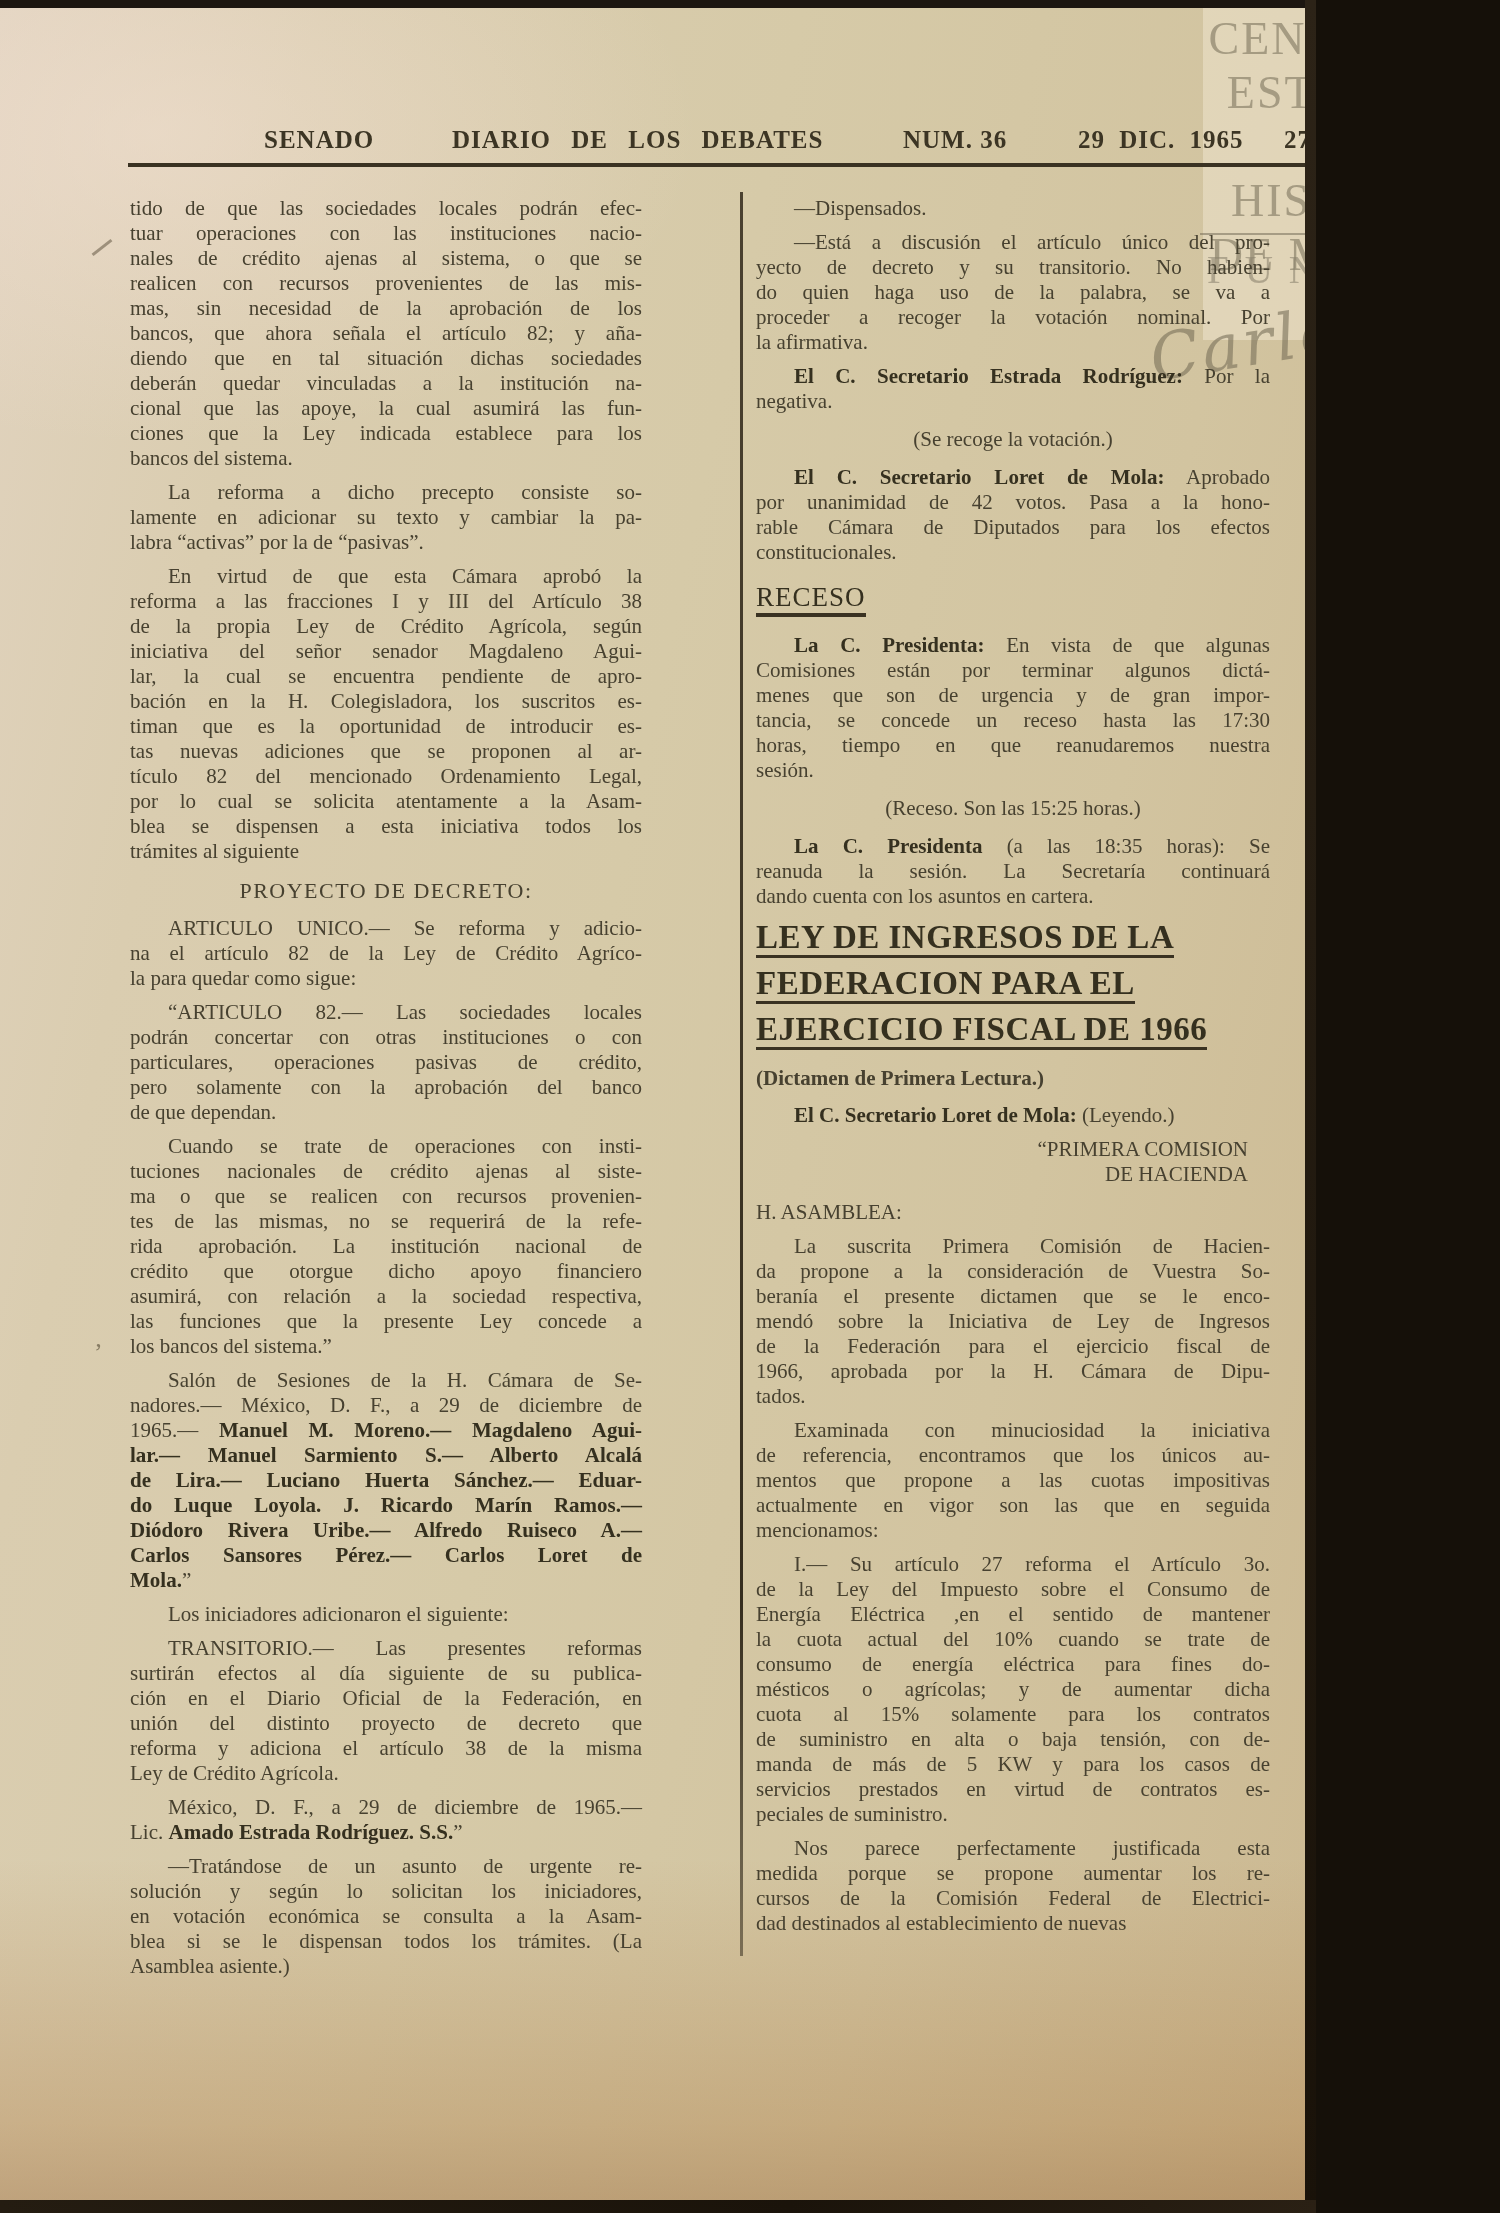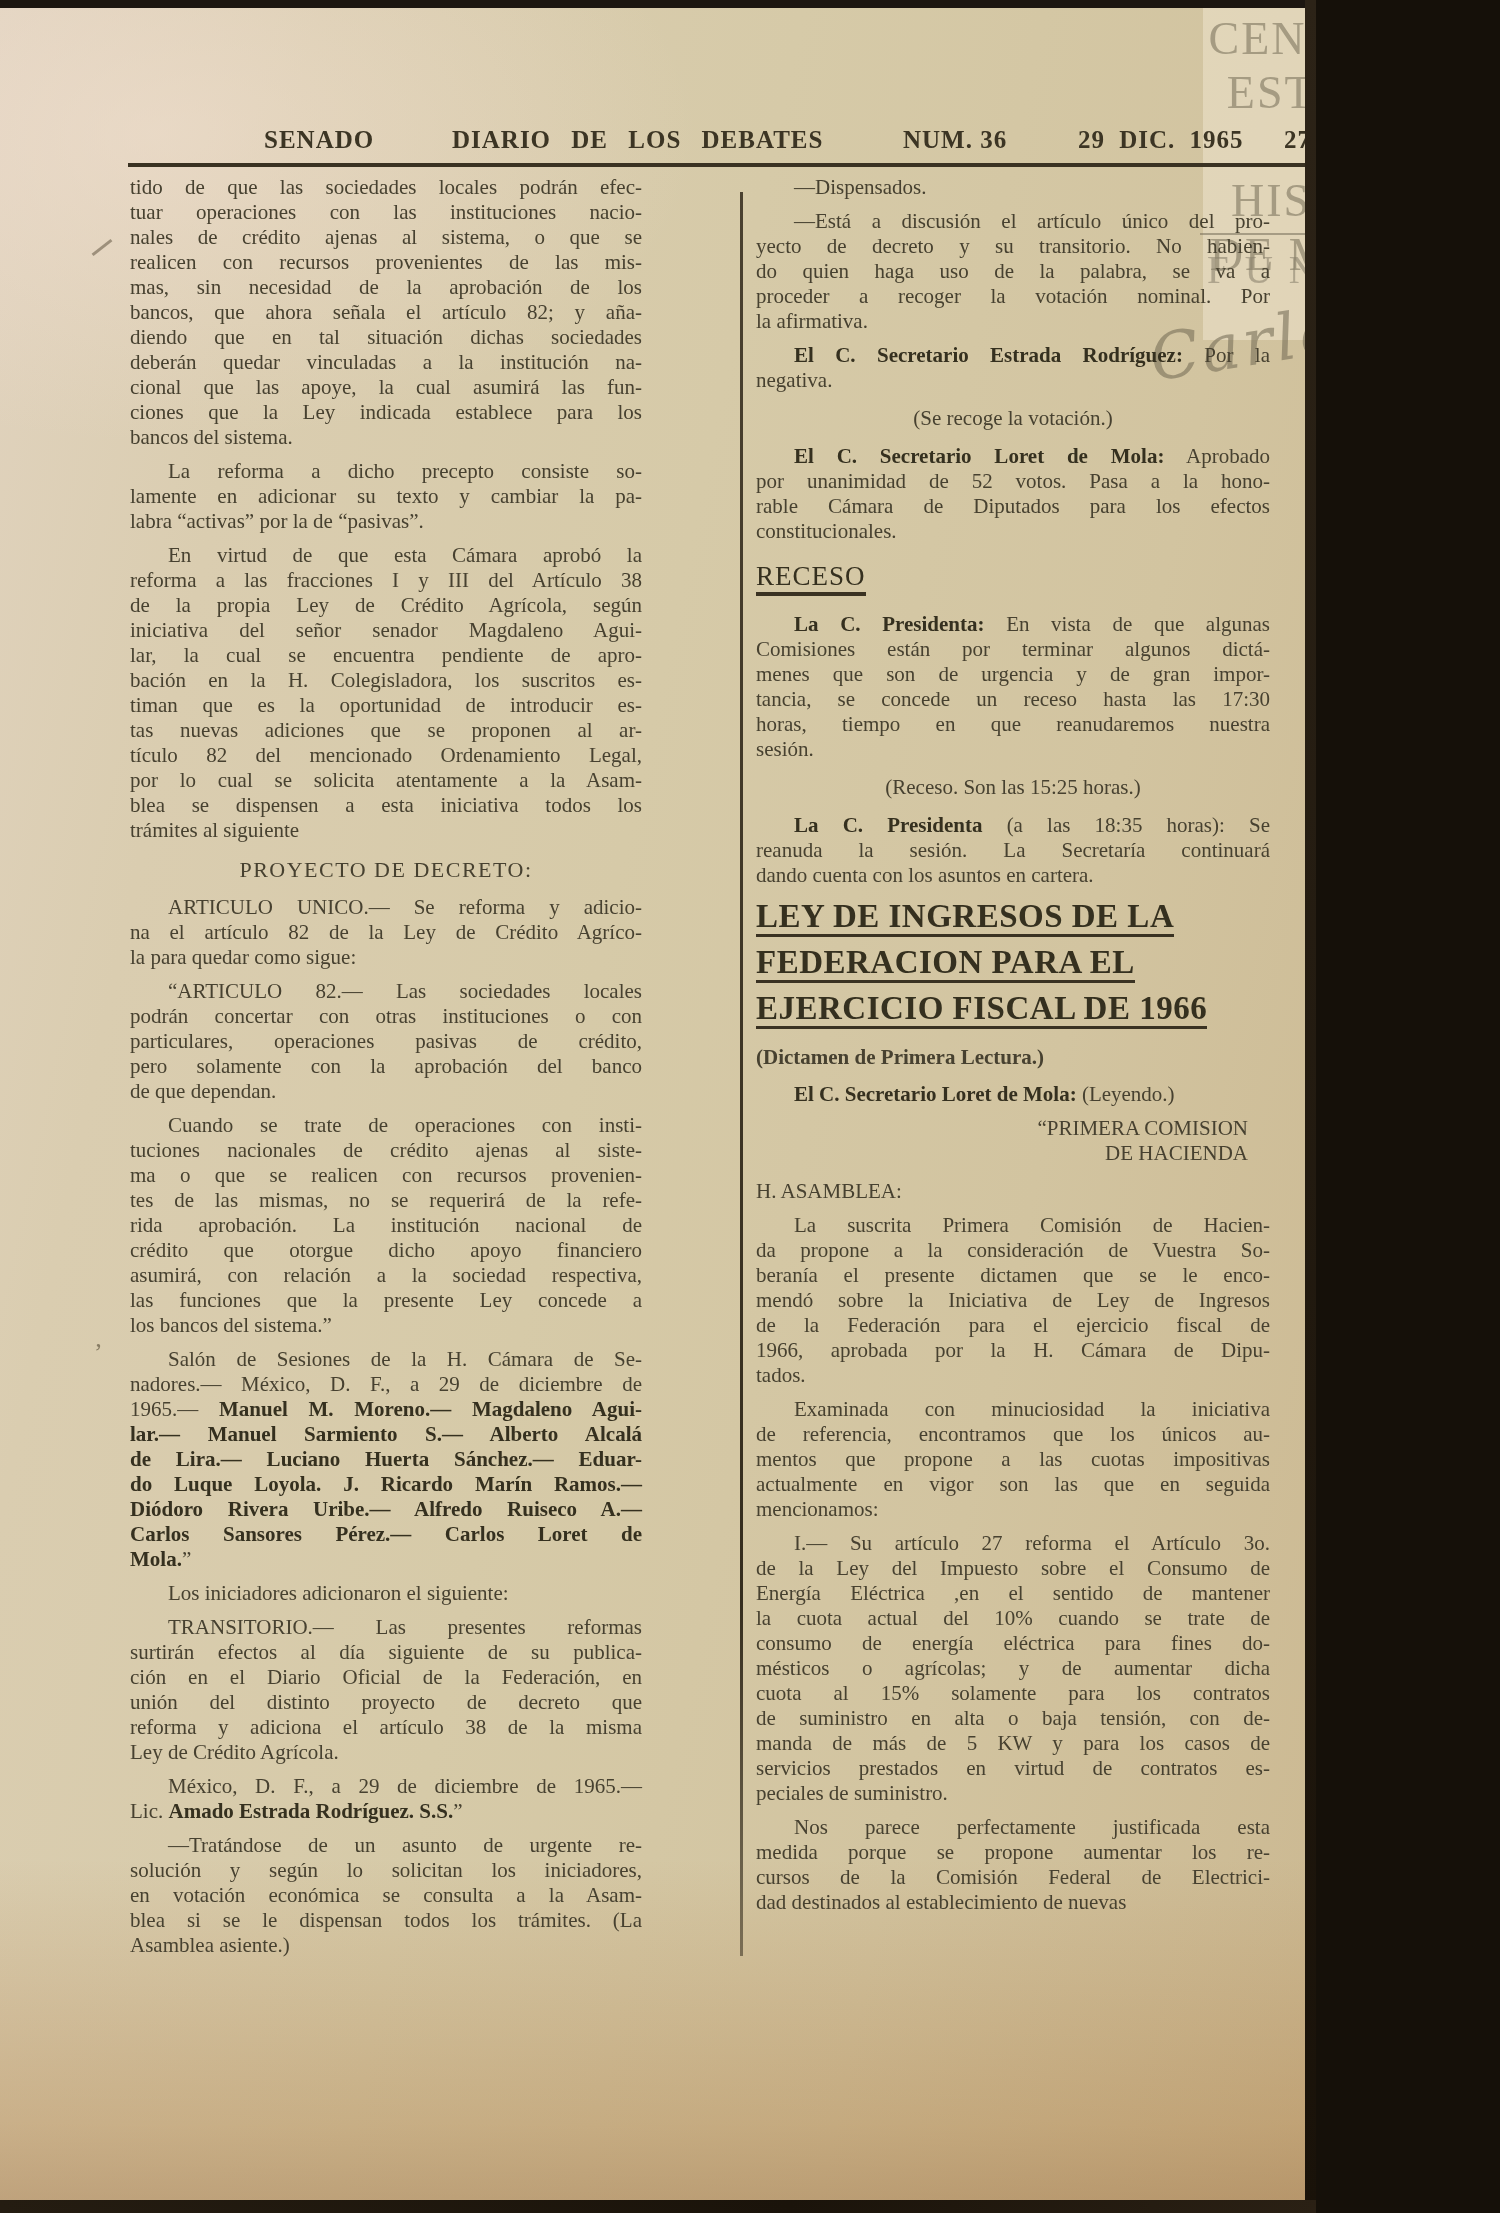--- a/index.html
+++ b/index.html
@@ -23,21 +23,21 @@
   .hdr{position:absolute;top:126px;font-weight:bold;font-size:25px;color:#3c3524;letter-spacing:1px;white-space:nowrap;}
   #h-senado{left:264px;}
   #h-title{left:452px;word-spacing:13px;}
   #h-num{left:903px;}
   #h-date{left:1078px;word-spacing:7px;}
   #h-page{left:1284px;}
   .hdr-rule{position:absolute;top:163px;left:128px;width:1228px;height:4px;background:#3a3222;}
   .hdr-rule2{position:absolute;top:166px;left:1360px;width:58px;height:3px;background:#3a3222;}
   .divider{position:absolute;left:740px;top:192px;width:3px;height:1764px;
     background:linear-gradient(to bottom,#4a4130,#352d1e 80%,rgba(53,45,30,0.55));}
-  .col{position:absolute;top:175px;font-size:21px;line-height:25px;}
+  .col{position:absolute;top:196px;font-size:21px;line-height:25px;}
   #col-left{left:130px;width:512px;}
   #col-right{left:756px;width:514px;}
   .para{margin:0 0 9px 0;}
   .line{text-align:justify;text-align-last:justify;}
   .line.last{text-align-last:left;}
   .line.ind{text-indent:38px;}
   b{color:#35301f;}
   .para.hcenter{margin:14px 0 13px;}
   .para.hcenter .line{text-align:center;text-align-last:center;letter-spacing:1.5px;font-size:22px;}
   .para.center{margin:13px 0;}
@@ -190,21 +190,21 @@
       </div>
       <div class="para body">
         <div class="line ind"><b>El C. Secretario Estrada Rodríguez:</b> Por la</div>
         <div class="line last">negativa.</div>
       </div>
       <div class="para center">
         <div class="line last">(Se recoge la votación.)</div>
       </div>
       <div class="para body">
         <div class="line ind"><b>El C. Secretario Loret de Mola:</b> Aprobado</div>
-        <div class="line">por unanimidad de 52 votos. Pasa a la hono-</div>
+        <div class="line">por unanimidad de 42 votos. Pasa a la hono-</div>
         <div class="line">rable Cámara de Diputados para los efectos</div>
         <div class="line last">constitucionales.</div>
       </div>
       <div class="para receso">
         <div class="line last"><span class="u">RECESO</span></div>
       </div>
       <div class="para body">
         <div class="line ind"><b>La C. Presidenta:</b> En vista de que algunas</div>
         <div class="line">Comisiones están por terminar algunos dictá-</div>
         <div class="line">menes que son de urgencia y de gran impor-</div>

